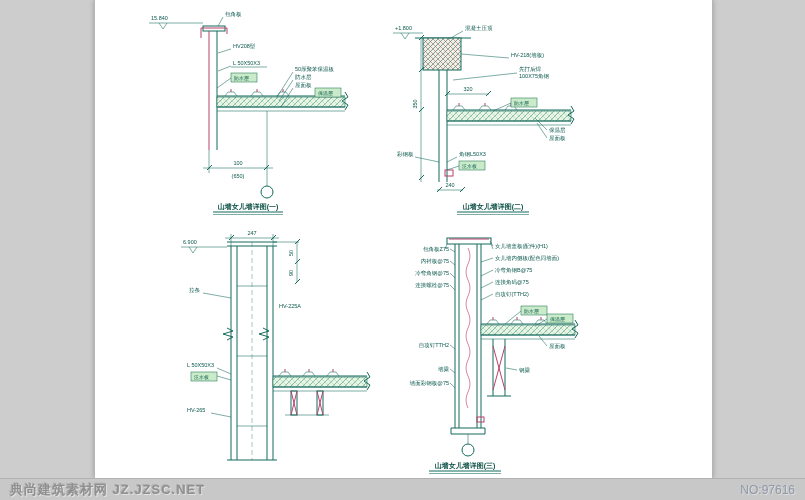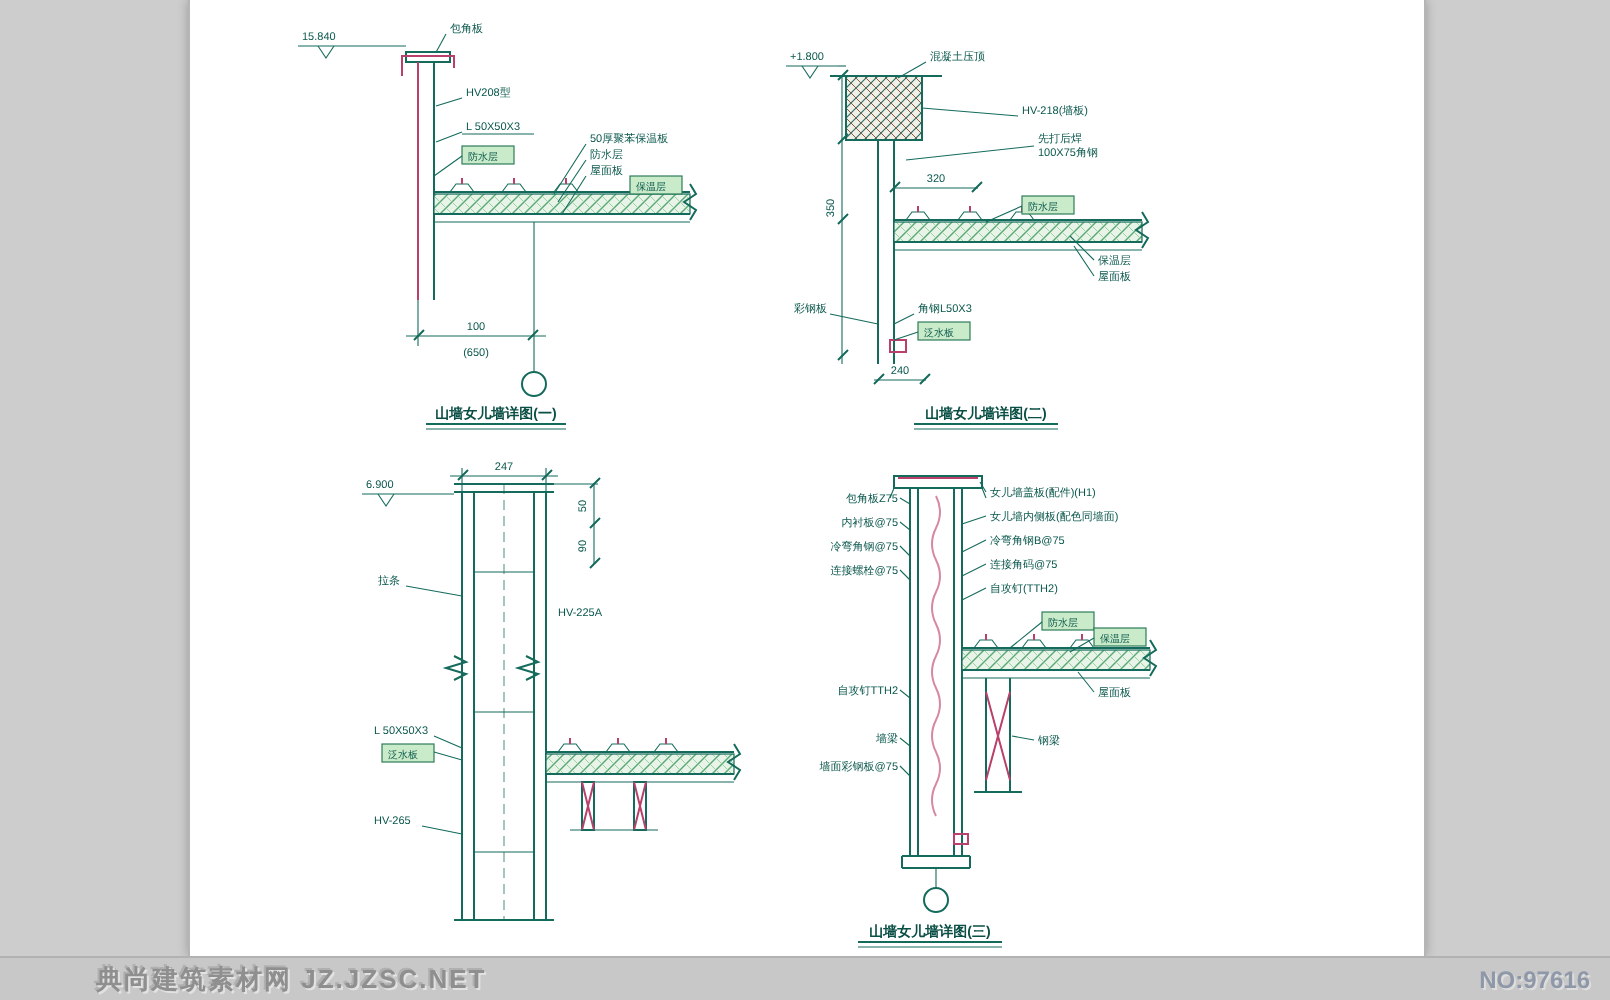--- a/index.html
+++ b/index.html
@@ -16,22 +16,22 @@
   .capf{fill:#ffffff;stroke:#146b5c;stroke-width:1;}
   text{font-family:"Liberation Sans",sans-serif;fill:#0b584d;}
   .t{font-size:5.5px;}
   .tb{font-size:5px;}
   .tt{font-size:7px;font-weight:bold;fill:#0a4f45;}
   
   #wmbar{position:absolute;left:0;top:478px;width:805px;height:22px;background:#c8c8c8;
          border-top:1px solid #b2b2b2;display:flex;justify-content:space-between;align-items:center;
          padding:0 10px;box-sizing:border-box;}
   #wmbar .site{font-size:13px;font-weight:bold;color:#8f8f8f;letter-spacing:1px;
-         text-shadow:1px 1px 0 #e2e2e2,-1px -1px 0 #b0b0b0;margin-left:38px;}
-  #wmbar .num{font-size:12px;font-weight:bold;color:#8f98a8;text-shadow:1px 1px 0 #dddddd;}
+         text-shadow:1px 1px 0 #e2e2e2,-1px -1px 0 #b0b0b0;}
+  #wmbar .num{font-size:12px;font-weight:normal;color:#8f98a8;text-shadow:1px 1px 0 #dddddd;}
 </style>
 </head>
 <body>
 
 <div id="stage">
   <div id="sheet">
 
     <div class="det" style="left:50px;top:8px;">
       <svg width="230" height="212">
         <defs>

